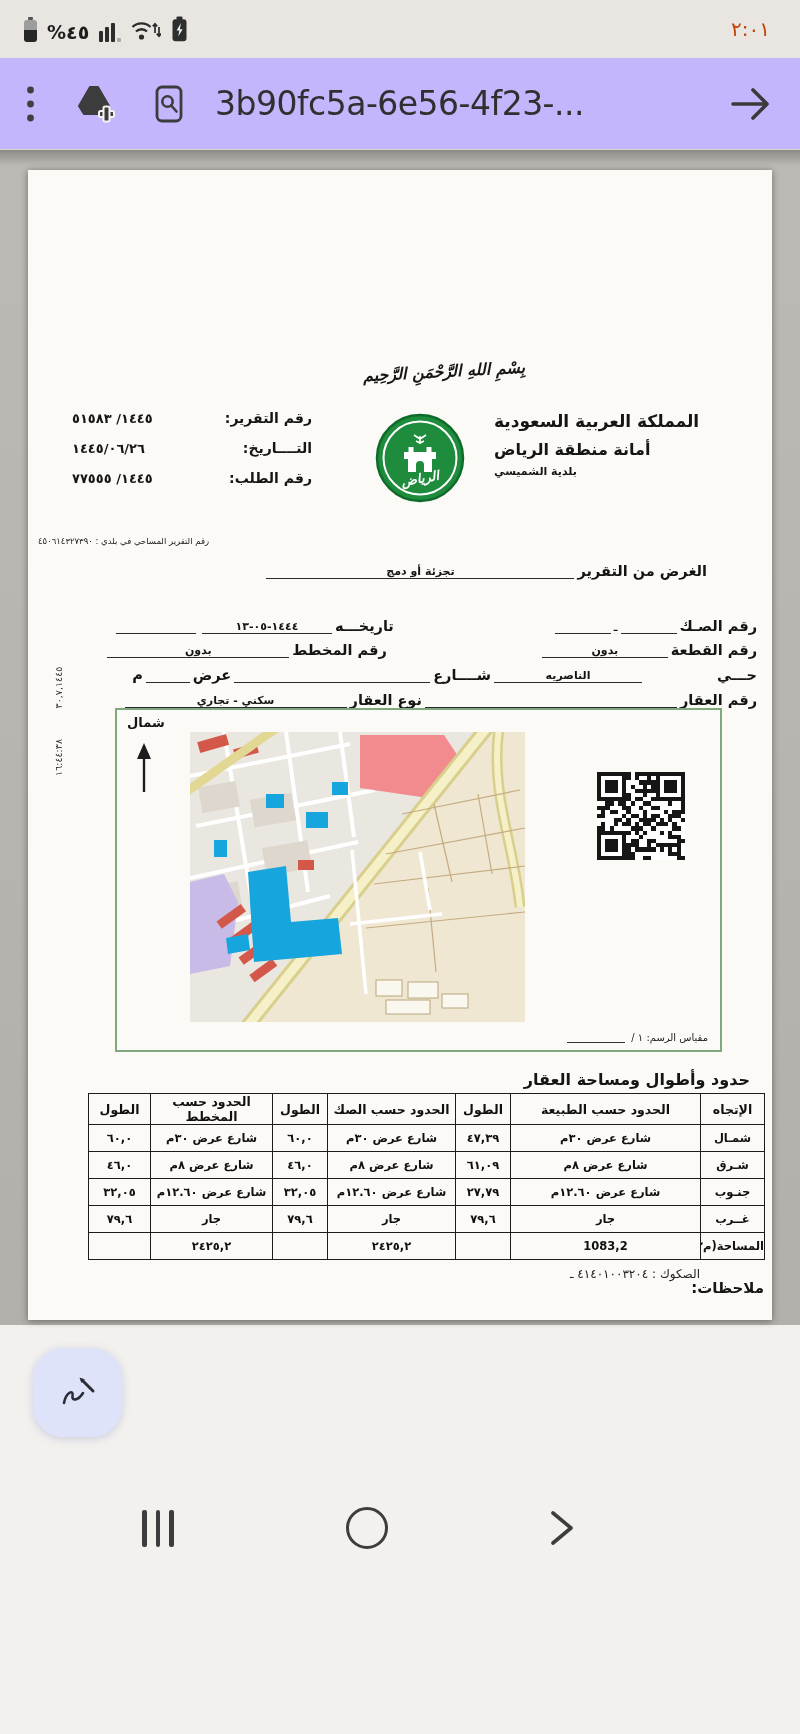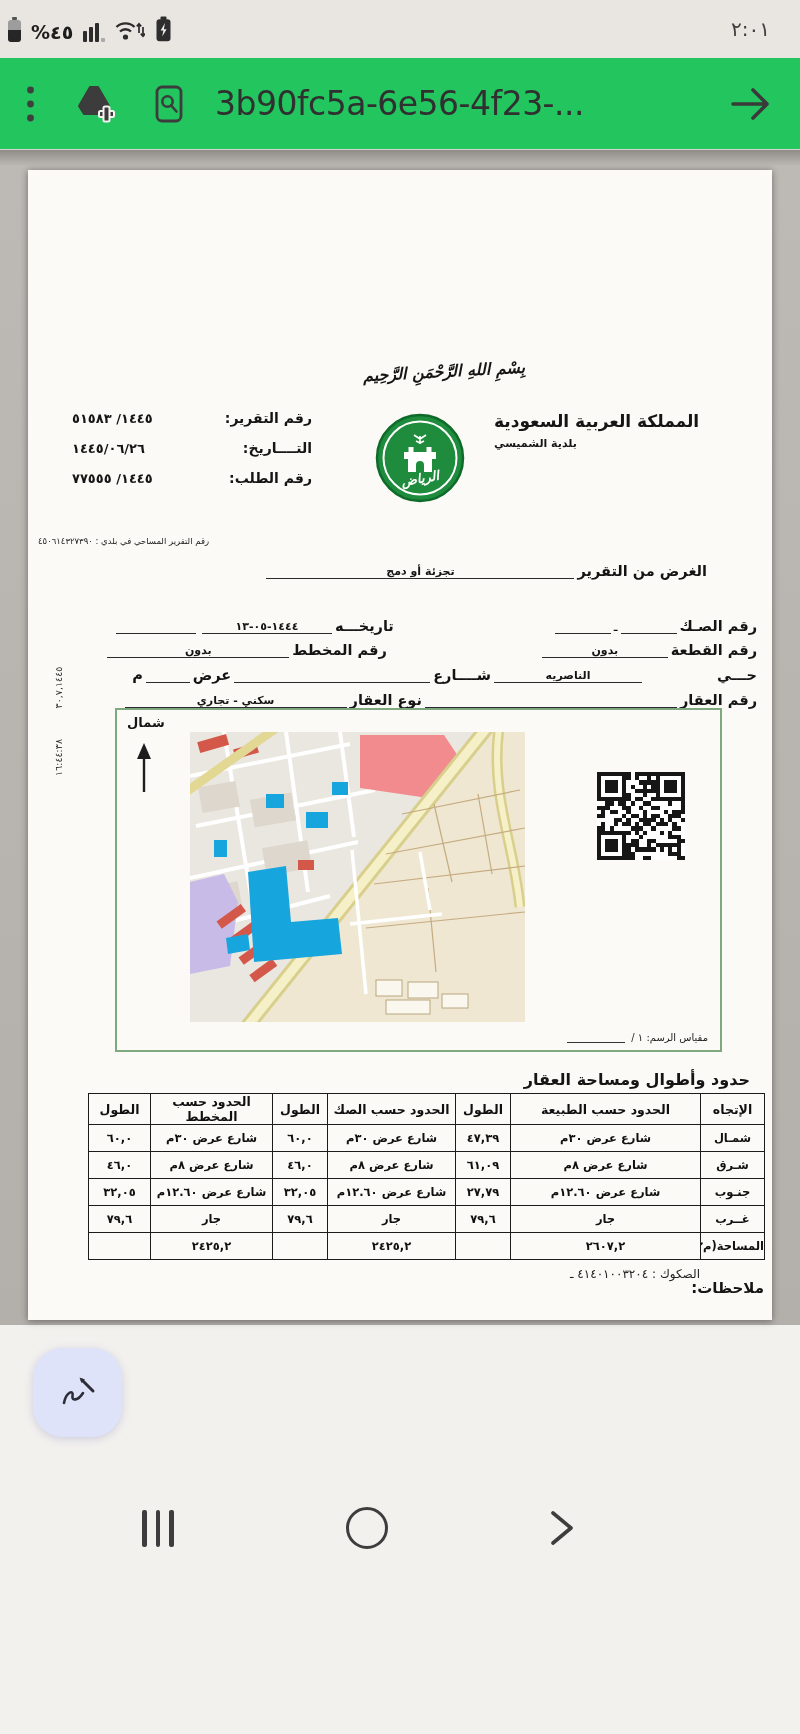--- a/index.html
+++ b/index.html
@@ -1,31 +1,31 @@
 <!DOCTYPE html>
 <html><head>
 <meta charset="utf-8">
 <style>
 *{margin:0;padding:0;box-sizing:border-box}
 html,body{width:800px;height:1734px}
 body{position:relative;background:#f3f1ee;font-family:"DejaVu Sans",sans-serif;overflow:hidden;color:#151515}
 
-#statusbar{position:absolute;left:0;top:0;width:800px;height:58px;background:#e9e5e0;display:flex;align-items:center;justify-content:space-between;padding:0 30px 0 8px}
+#statusbar{position:absolute;left:0;top:0;width:800px;height:58px;background:#e9e5e0;display:flex;align-items:center;justify-content:space-between;padding:0 30px 0 24px}
 .sb-left{display:flex;align-items:flex-end;gap:10px}
 .sb-txt{font-size:19px;font-weight:bold;color:#1d1d1d;line-height:1}
-.sb-time{font-size:20px;color:#404040}
+.sb-time{font-size:20px;color:#c2410c}
 .batt{position:relative;width:13px;height:25px}
 .batt .cap{position:absolute;left:4px;top:0;width:5px;height:3px;background:#555;border-radius:1px}
 .batt .body{position:absolute;left:0;top:3px;width:13px;height:22px;border-radius:3px;background:linear-gradient(#9d9d9d 45%,#262626 45%)}
 .sig{display:flex;align-items:flex-end;gap:2px;height:22px}
 .sig i{display:block;width:4px;background:#2c2c2c;border-radius:1px}
 .sig .s1{height:11px}.sig .s2{height:15px}.sig .s3{height:19px}
 .sig .dot{width:4px;height:4px;background:#aaa}
 
-#toolbar{position:absolute;left:0;top:58px;width:800px;height:92px;background:#22c55e;display:flex;align-items:center;padding:0 26px;border-bottom:1px solid #d8d4cf}
+#toolbar{position:absolute;left:0;top:58px;width:800px;height:92px;background:#c4b5fd;display:flex;align-items:center;padding:0 26px;border-bottom:1px solid #d8d4cf}
 .tb-gap{width:38px;flex:none}
 .fname{flex:1;font-size:33px;color:#303030;letter-spacing:-.5px;white-space:nowrap;overflow:hidden;direction:ltr}
 .icon-btn{flex:none;display:flex;align-items:center;justify-content:center;background:none;border:none;cursor:pointer}
 
 #viewer{position:absolute;left:0;top:150px;width:800px;height:1175px;background:linear-gradient(#8f8c88,#bdb9b5 16px,#b3afab)}
 #page{position:absolute;left:28px;top:20px;width:744px;height:1150px;background:#fcfaf6;box-shadow:0 1px 7px rgba(0,0,0,.42)}
 .bism{position:absolute;left:318px;top:192px;width:196px;text-align:center;font-size:16px;font-weight:bold;font-style:italic;transform:rotate(-3deg);direction:rtl}
 #org{position:absolute;right:14px;top:236px;width:264px;text-align:left;direction:rtl;font-weight:bold}
 #org .l1{font-size:17px;line-height:30px}
 #org .l2{font-size:16.5px;line-height:30px}
@@ -135,20 +135,21 @@
   </button>
 </div>
 
 <div id="viewer">
   <div id="page">
 
     <div class="bism">بِسْمِ اللهِ الرَّحْمَنِ الرَّحِيم</div>
 
     <div id="org">
       <div class="l1">المملكة العربية السعودية</div>
+      <div class="l3">أمانة منطقة الرياض</div>
       <div class="l4">بلدية الشميسي</div>
     </div>
 
     <div id="logo">
       <svg width="90" height="90" viewBox="0 0 90 90">
         <circle cx="45" cy="45" r="43" fill="#1e8c3c" stroke="#0e6b2a" stroke-width="2.5"></circle>
         <circle cx="45" cy="45" r="36.5" fill="none" stroke="#ffffff" stroke-width="2"></circle>
         <path d="M29,46 h32 v-7 h-4.5 v-5 h-5 v5 h-13 v-5 h-5 v5 H29 z" fill="#fff"></path>
         <rect x="33" y="46" width="24" height="13" fill="#fff"></rect>
         <path d="M41,59 v-7 a4,4 0 0 1 8,0 v7 z" fill="#1e8c3c"></path>
@@ -790,21 +791,21 @@
             <td>غــرب</td>
             <td>جار</td>
             <td>٧٩,٦</td>
             <td>جار</td>
             <td>٧٩,٦</td>
             <td>جار</td>
             <td>٧٩,٦</td>
           </tr>
           <tr>
             <td>المساحة(م٢)</td>
-            <td>٢٦٠٧,٢</td>
+            <td>1083,2</td>
             <td></td>
             <td>٢٤٢٥,٢</td>
             <td></td>
             <td>٢٤٢٥,٢</td>
             <td></td>
           </tr>
         </tbody>
       </table>
 
     <div id="deeds-note">الصكوك : ٤١٤٠١٠٠٣٢٠٤ ـ</div>

